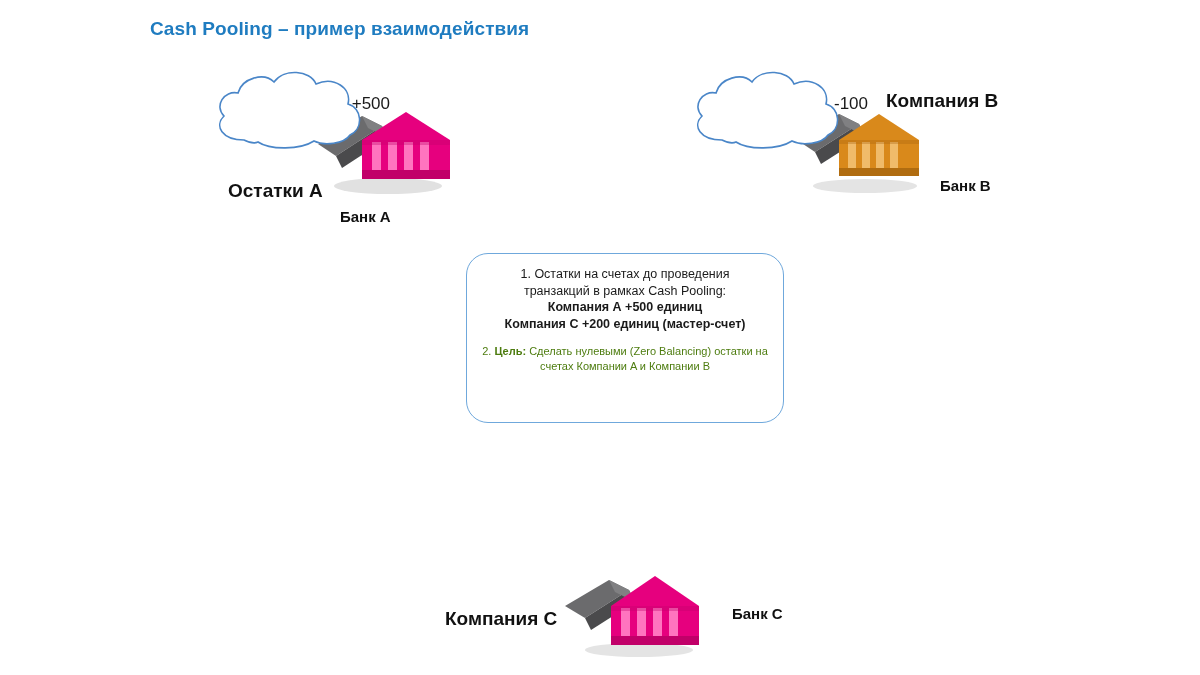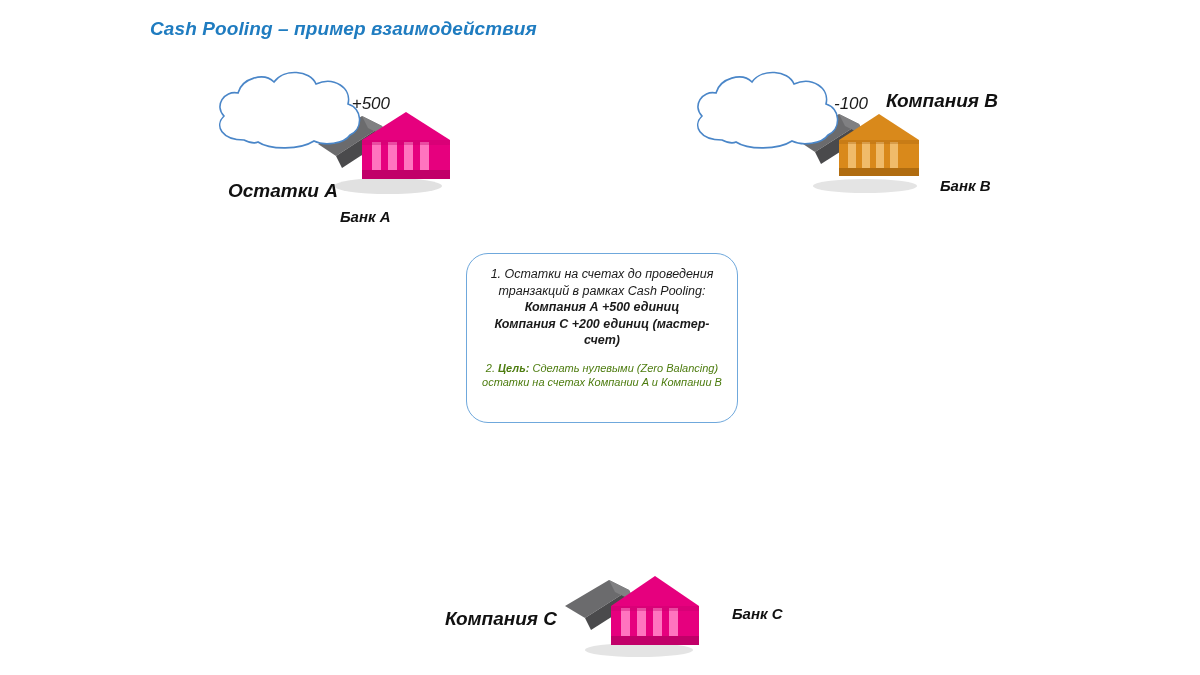--- a/index.html
+++ b/index.html
@@ -11,21 +11,20 @@
     height: 675px;
     background: #ffffff;
     font-family: "Liberation Sans", sans-serif;
     overflow: hidden;
     position: relative;
   }
   .slide {
     position: relative;
     width: 1200px;
     height: 675px;
-    font-style: italic;
   }
   .slide-title {
     position: absolute;
     left: 150px;
     top: 18px;
     font-size: 19px;
     font-weight: bold;
     color: #1f7cc0;
     letter-spacing: 0.1px;
     white-space: nowrap;
@@ -77,21 +76,21 @@
     font-weight: bold;
     color: #111111;
     white-space: nowrap;
   }
 
   
   .note-box {
     position: absolute;
     left: 466px;
     top: 253px;
-    width: 272px;
+    width: 318px;
     height: 170px;
     border: 1.5px solid #6fa8dc;
     border-radius: 22px;
     background: #ffffff;
     box-sizing: border-box;
     padding: 12px 14px 6px 14px;
   }
   .note-line {
     font-size: 12.5px;
     color: #1a1a1a;

